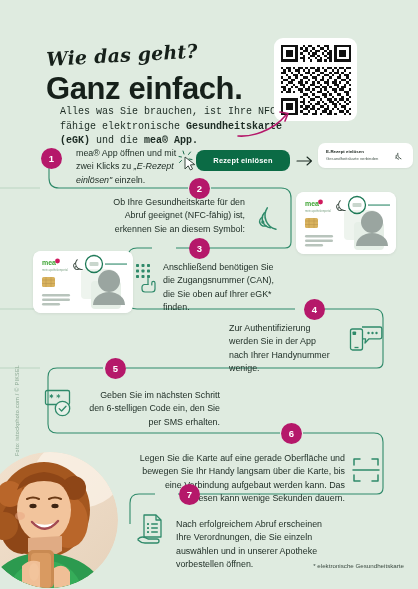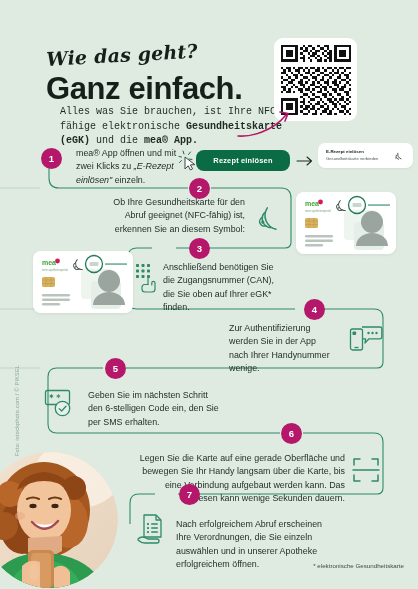--- a/index.html
+++ b/index.html
@@ -334,21 +334,21 @@
       <path d="M13 3 L31 3 A1.8 1.8 0 0 1 32.8 4.8 L32.8 13 A1.8 1.8 0 0 1 31 14.8 L20 14.8 L16 19 L16.6 14.8 L13 14.8"></path>
     </g>
     <g fill="#2f8a6a">
       <circle cx="19.5" cy="9" r="1.2"></circle>
         <circle cx="23.5" cy="9" r="1.2"></circle>
         <circle cx="27.5" cy="9" r="1.2"></circle>
     </g>
   </svg>
 
   <div class="badge" style="left:105px;top:358px;">5</div>
-  <div class="txt" style="left:88px;top:389px;width:132px;">
+  <div class="txt" style="left:88px;top:389px;width:132px;text-align:right;">
     <span>Geben Sie im nächsten Schritt den </span><b>6-stelligen Code</b><span> ein, den Sie </span><b>per SMS</b><span> erhalten.</span>
   </div>
 
   <svg class="icon" style="left:44px;top:389px;" width="32" height="30" viewBox="0 0 32 30" fill="none">
     <rect x="1.5" y="1.5" width="24" height="14" rx="1.6" stroke="#2f8a6a" stroke-width="1.3" fill="none"></rect>
     <g fill="#2f8a6a">
       <path d="M7 5.5 l1.6 1.2 l-.6 1.8 l-1.9 -.6 z M7.4 5 l.2 2.6"></path>
       <text x="5.2" y="11.5" font-family="DejaVu Sans, sans-serif" font-size="8" font-weight="700">*</text>
       <text x="12.2" y="11.5" font-family="DejaVu Sans, sans-serif" font-size="8" font-weight="700">*</text>
     </g>
@@ -366,21 +366,21 @@
       <path d="M2 9 L2 3 L8 3"></path>
       <path d="M20 3 L26 3 L26 9"></path>
       <path d="M26 19 L26 25 L20 25"></path>
       <path d="M8 25 L2 25 L2 19"></path>
       <path d="M1 14 L27 14"></path>
     </g>
   </svg>
 
   <div class="badge" style="left:179px;top:484px;">7</div>
   <div class="txt" style="left:176px;top:518px;width:162px;">
-    <span>Nach erfolgreichem Abruf erscheinen Ihre Verordnungen, die Sie einzeln auswählen und in unserer Apotheke </span><b>erfolgreichem</b><span> öffnen.</span>
+    <span>Nach erfolgreichem Abruf erscheinen Ihre Verordnungen, die Sie einzeln auswählen und in unserer Apotheke </span><b>vorbestellen</b><span> öffnen.</span>
   </div>
 
   <svg class="icon" style="left:136px;top:513px;" width="32" height="34" viewBox="0 0 32 34" fill="none">
     <g stroke="#2f8a6a" stroke-width="1.3" fill="none" stroke-linejoin="round">
       <path d="M8 2 L20 2 L25 7 L25 24 L8 24 Z"></path>
       <path d="M20 2 L20 7 L25 7"></path>
     </g>
     <g fill="#2f8a6a">
       <rect x="11" y="10" width="2" height="2" rx=".4"></rect>
         <rect x="15" y="10.3" width="7" height="1.4" rx=".7"></rect>

